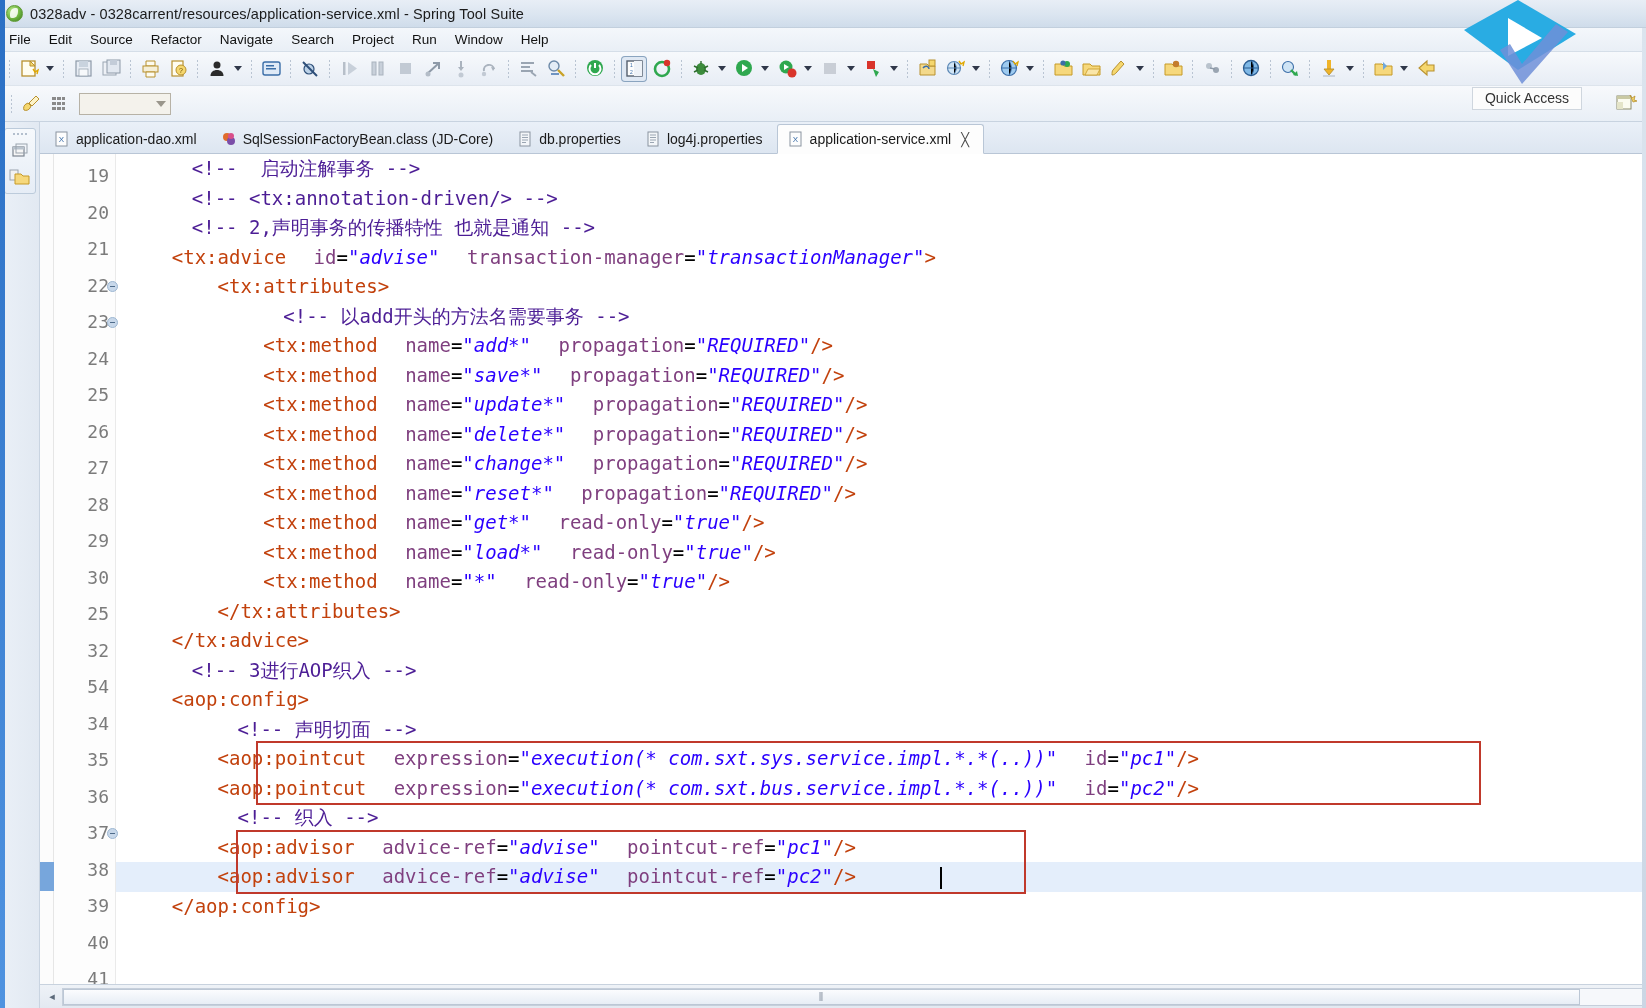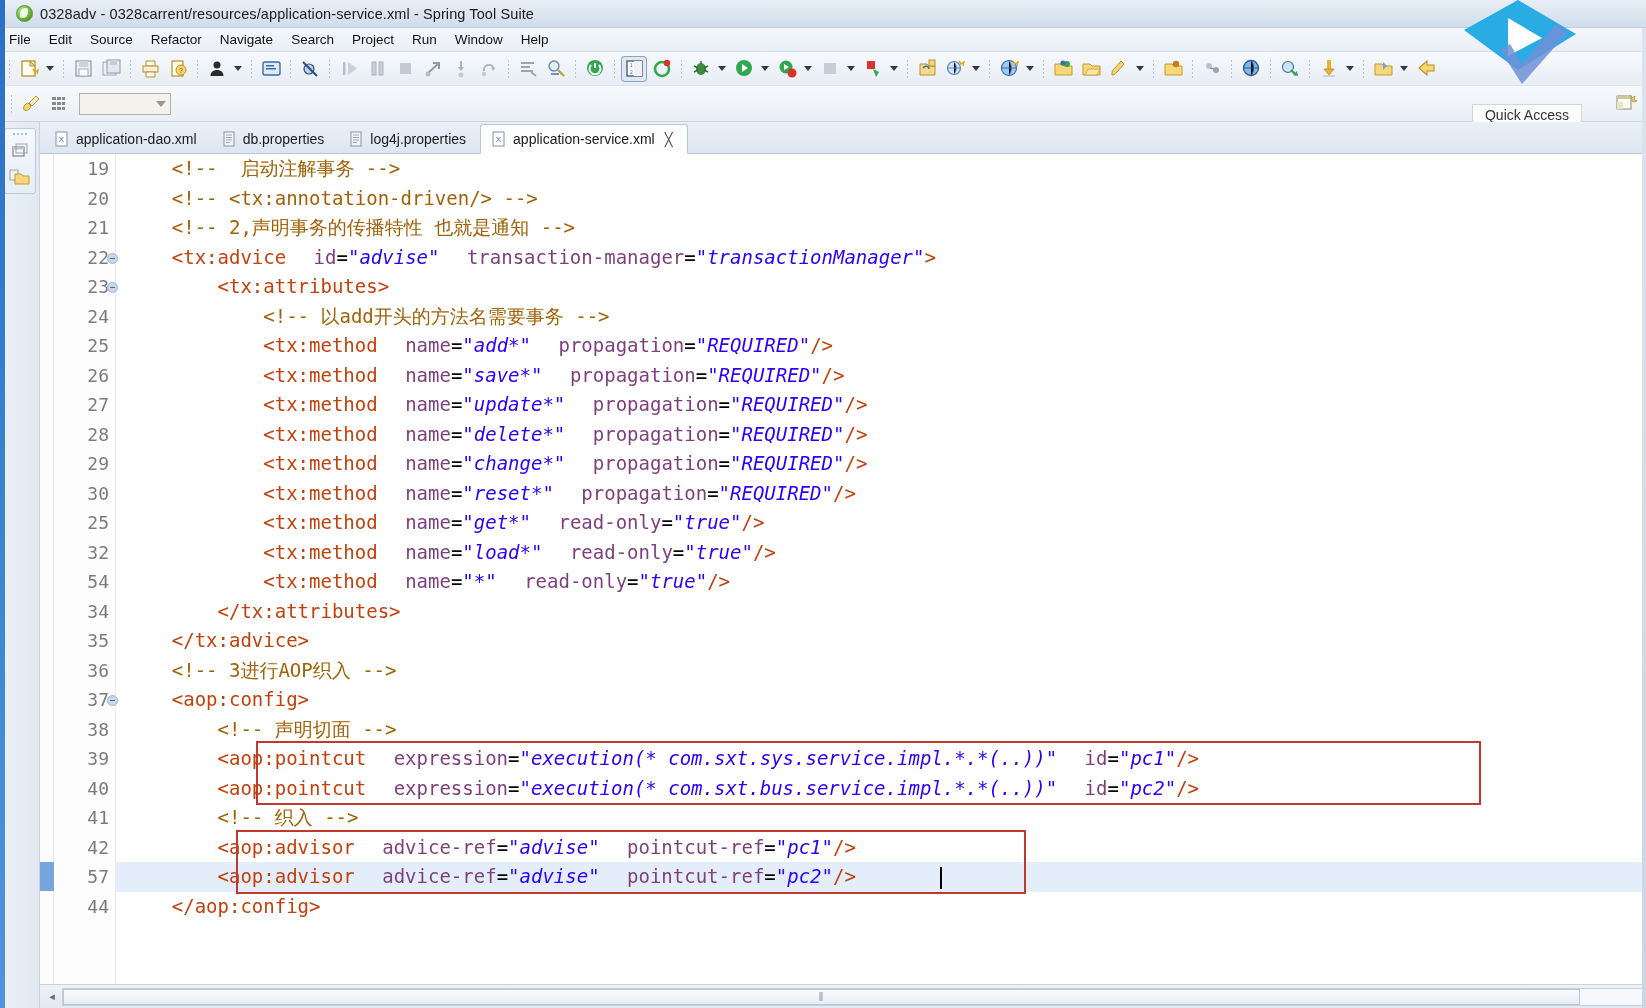--- a/index.html
+++ b/index.html
@@ -15,21 +15,21 @@
     position: relative;
     background: #eef2f7;
     display: flex; flex-direction: column;
   }
 
   
   .titlebar {
     height: 28px;
     background: linear-gradient(to bottom, #e8eef6 0%, #dbe5f0 55%, #cfdcea 100%);
     display: flex; align-items: center;
-    padding-left: 16px;
+    padding-left: 6px;
     border-bottom: 1px solid #c2cfdd;
     flex: 0 0 28px;
   }
   .app-logo {
     width: 17px; height: 17px; border-radius: 50%;
     background: radial-gradient(circle at 35% 32%, #b8e986 0%, #6cb33f 55%, #3d7a1e 100%);
     border: 1px solid #5f9a34;
     margin-right: 7px;
     position: relative; flex: 0 0 auto;
   }
@@ -98,21 +98,21 @@
     width: 92px; height: 22px; margin-left: 6px;
     background: #f4f2ec; border: 1px solid #b7b2a6;
     display: flex; align-items: center; justify-content: flex-end;
     padding-right: 4px; flex: 0 0 92px; cursor: default;
   }
   .combo::after {
     content: ""; border-left: 5px solid transparent; border-right: 5px solid transparent;
     border-top: 6px solid #9a968c;
   }
   .quick-access {
-    position: absolute; right: 64px; top: 18px;
+    position: absolute; right: 64px; top: 1px;
     background: #fcfcfc; border: 1px solid #cfd6de;
     font-size: 14px; color: #333; padding: 2px 12px 3px 12px;
     white-space: nowrap; cursor: text;
   }
   .persp-btn {
     position: absolute; right: 6px; top: 4px;
     width: 28px; height: 26px; display: flex; align-items: center; justify-content: center;
   }
 
   
@@ -178,21 +178,21 @@
     position: absolute; left: 0; width: 14px; height: 29px;
     background: #77a6dc;
   }
   .gutter {
     width: 62px; flex: 0 0 62px; background: #fdfdfd;
     text-align: right; padding-right: 6px;
     font-family: "DejaVu Sans Mono", monospace; font-size: 18px;
     color: #7b7b7b; border-right: 1px solid #eaeaea;
     position: relative;
   }
-  .gutter-line { height: 29.5px; line-height: 29.5px; position: relative; }
+  .gutter-line { height: 29.5px; line-height: 29.5px; position: relative; margin-top: 7px; }
   .fold {
     position: absolute; right: -9px; top: 10px;
     width: 11px; height: 11px; border-radius: 50%;
     background: #c8d8ea; border: 1px solid #9db7d2;
   }
   .fold::after {
     content: ""; position: absolute; left: 2px; top: 4px; width: 5px; height: 1px; background: #4e6b8a;
   }
   .code {
     flex: 1 1 auto; position: relative; overflow: hidden;
@@ -200,21 +200,21 @@
     font-size: 19px;
     white-space: pre;
   }
   .cline {
     height: 29.5px; line-height: 29.5px;
     padding-left: 10px;
   }
   .cline.current { background: #e4eefb; }
 
   
-  .cm   { color: #a16207; }   
+  .cm   { color: #4c1d95; margin-left: 20px; }   
   .tg   { color: #c2410c; }   
   .at   { color: #7f3f7f; margin-left: 16px; }   
   .vl   { color: #2a00ff; font-style: italic; }
   .pl   { color: #000000; }
 
   
   .redbox { position: absolute; border: 2px solid #c0392b; pointer-events: none; }
 
   
   .caretbar {
@@ -616,20 +616,28 @@
       <div class="tabstrip" id="tabstrip">
           <div class="tab">
             <span class="tab-ico"><svg width="16" height="16" viewBox="0 0 16 16">
                 <rect x="2" y="1" width="11" height="14" fill="#fdfdfd" stroke="#8a94a0" stroke-width="1"></rect>
                 <text x="7.5" y="11" font-size="8" text-anchor="middle" fill="#3b6ea8" font-family="Liberation Sans">X</text>
               </svg></span>
             <span>application-dao.xml</span>
           </div>
           <div class="tab">
             <span class="tab-ico"><svg width="16" height="16" viewBox="0 0 16 16">
+                <circle cx="6" cy="6" r="4" fill="#e06c2c"></circle>
+                <circle cx="10" cy="10" r="4" fill="#7b4ea8"></circle>
+                <circle cx="10" cy="5" r="3" fill="#d94f8a"></circle>
+              </svg></span>
+            <span>SqlSessionFactoryBean.class (JD-Core)</span>
+          </div>
+          <div class="tab">
+            <span class="tab-ico"><svg width="16" height="16" viewBox="0 0 16 16">
                 <rect x="3" y="1" width="10" height="14" fill="#f3f6f9" stroke="#8a94a0" stroke-width="1"></rect>
                 <path d="M5 4h6M5 6.5h6M5 9h6M5 11.5h4" stroke="#9aa5b2" stroke-width="1"></path>
               </svg></span>
             <span>db.properties</span>
           </div>
           <div class="tab">
             <span class="tab-ico"><svg width="16" height="16" viewBox="0 0 16 16">
                 <rect x="3" y="1" width="10" height="14" fill="#f3f6f9" stroke="#8a94a0" stroke-width="1"></rect>
                 <path d="M5 4h6M5 6.5h6M5 9h6M5 11.5h4" stroke="#9aa5b2" stroke-width="1"></path>
               </svg></span>

